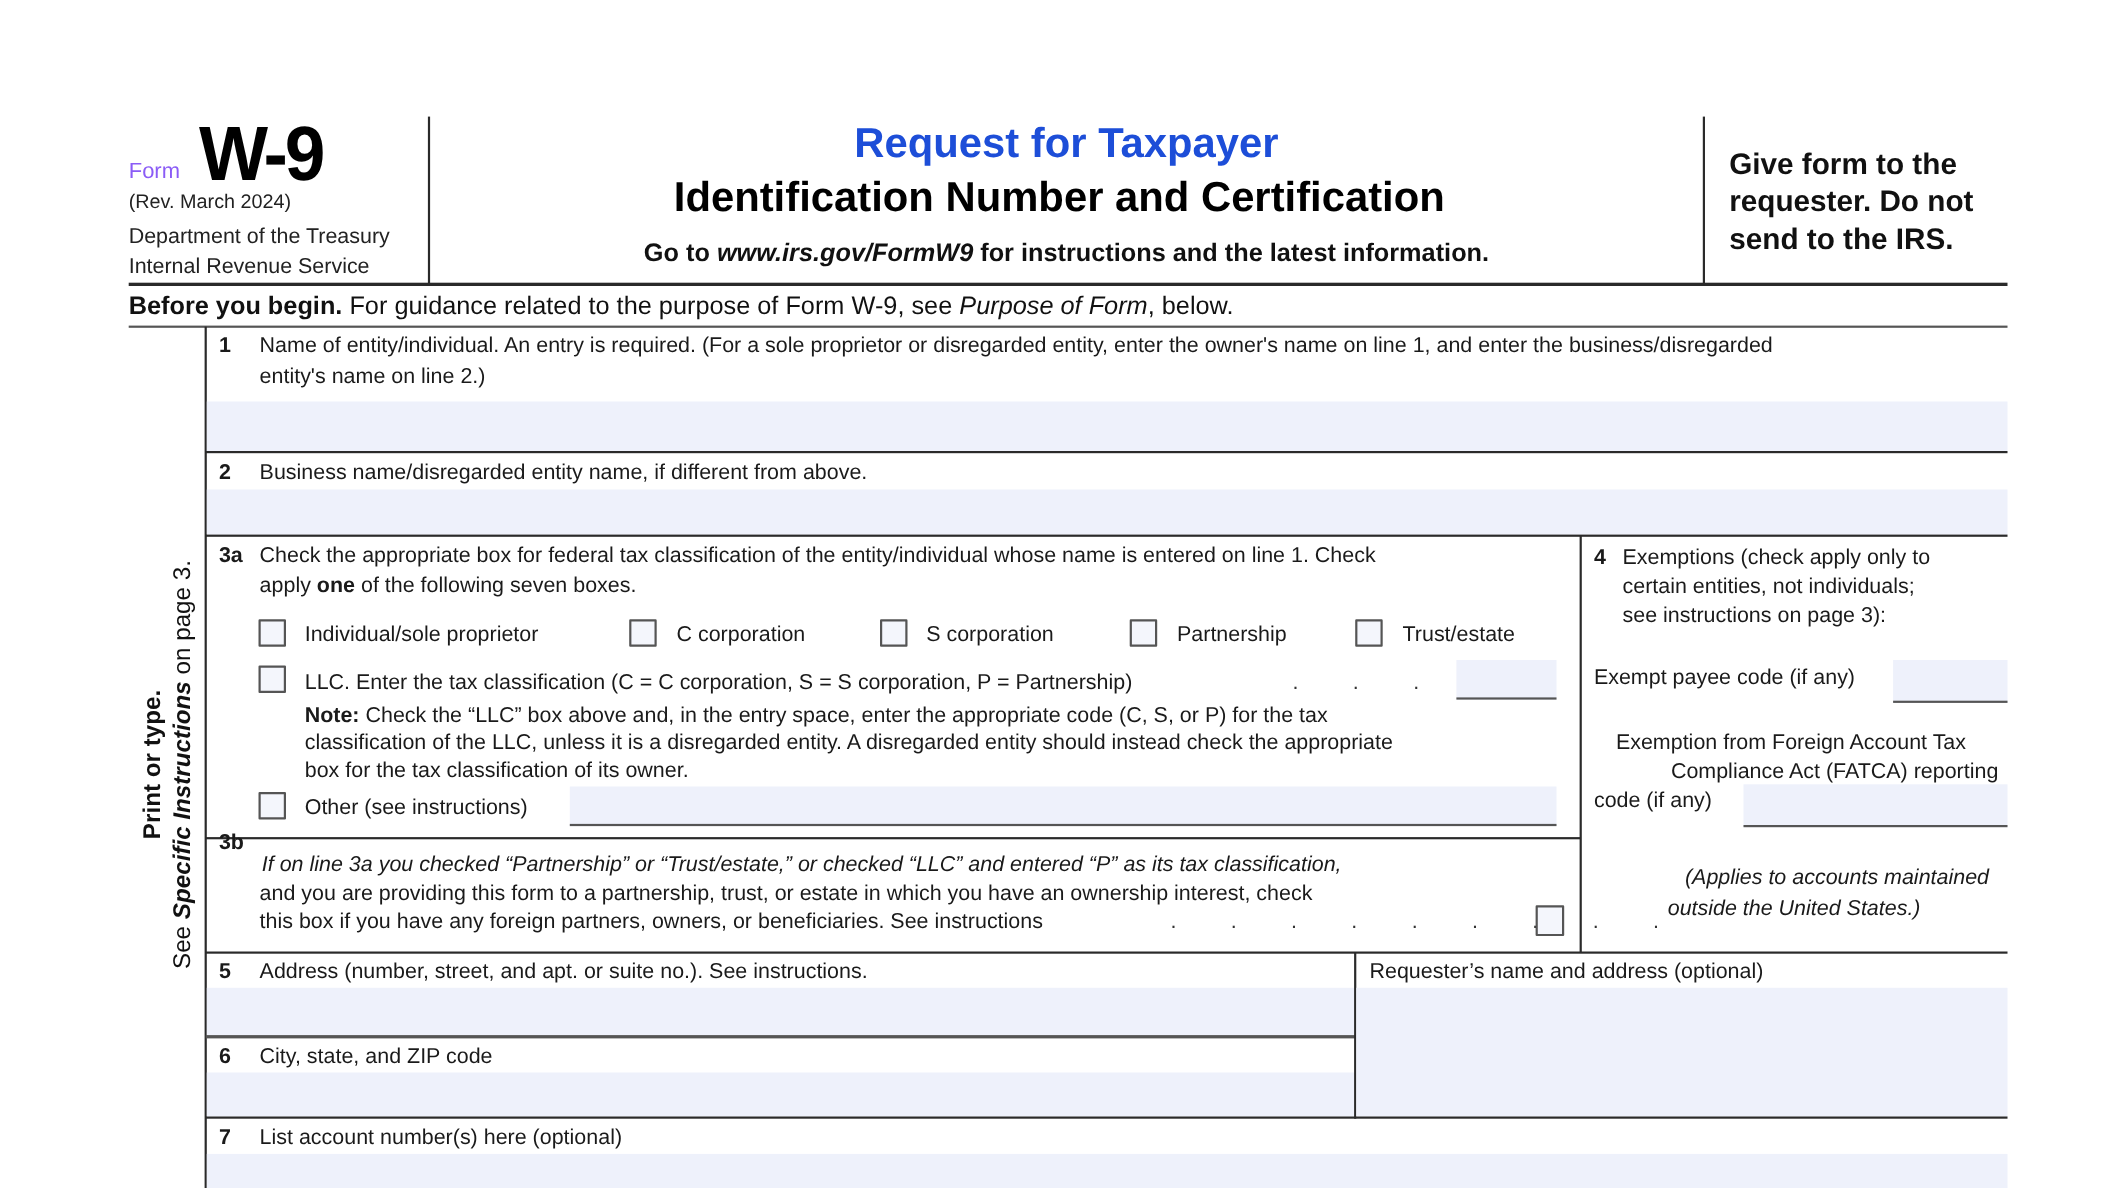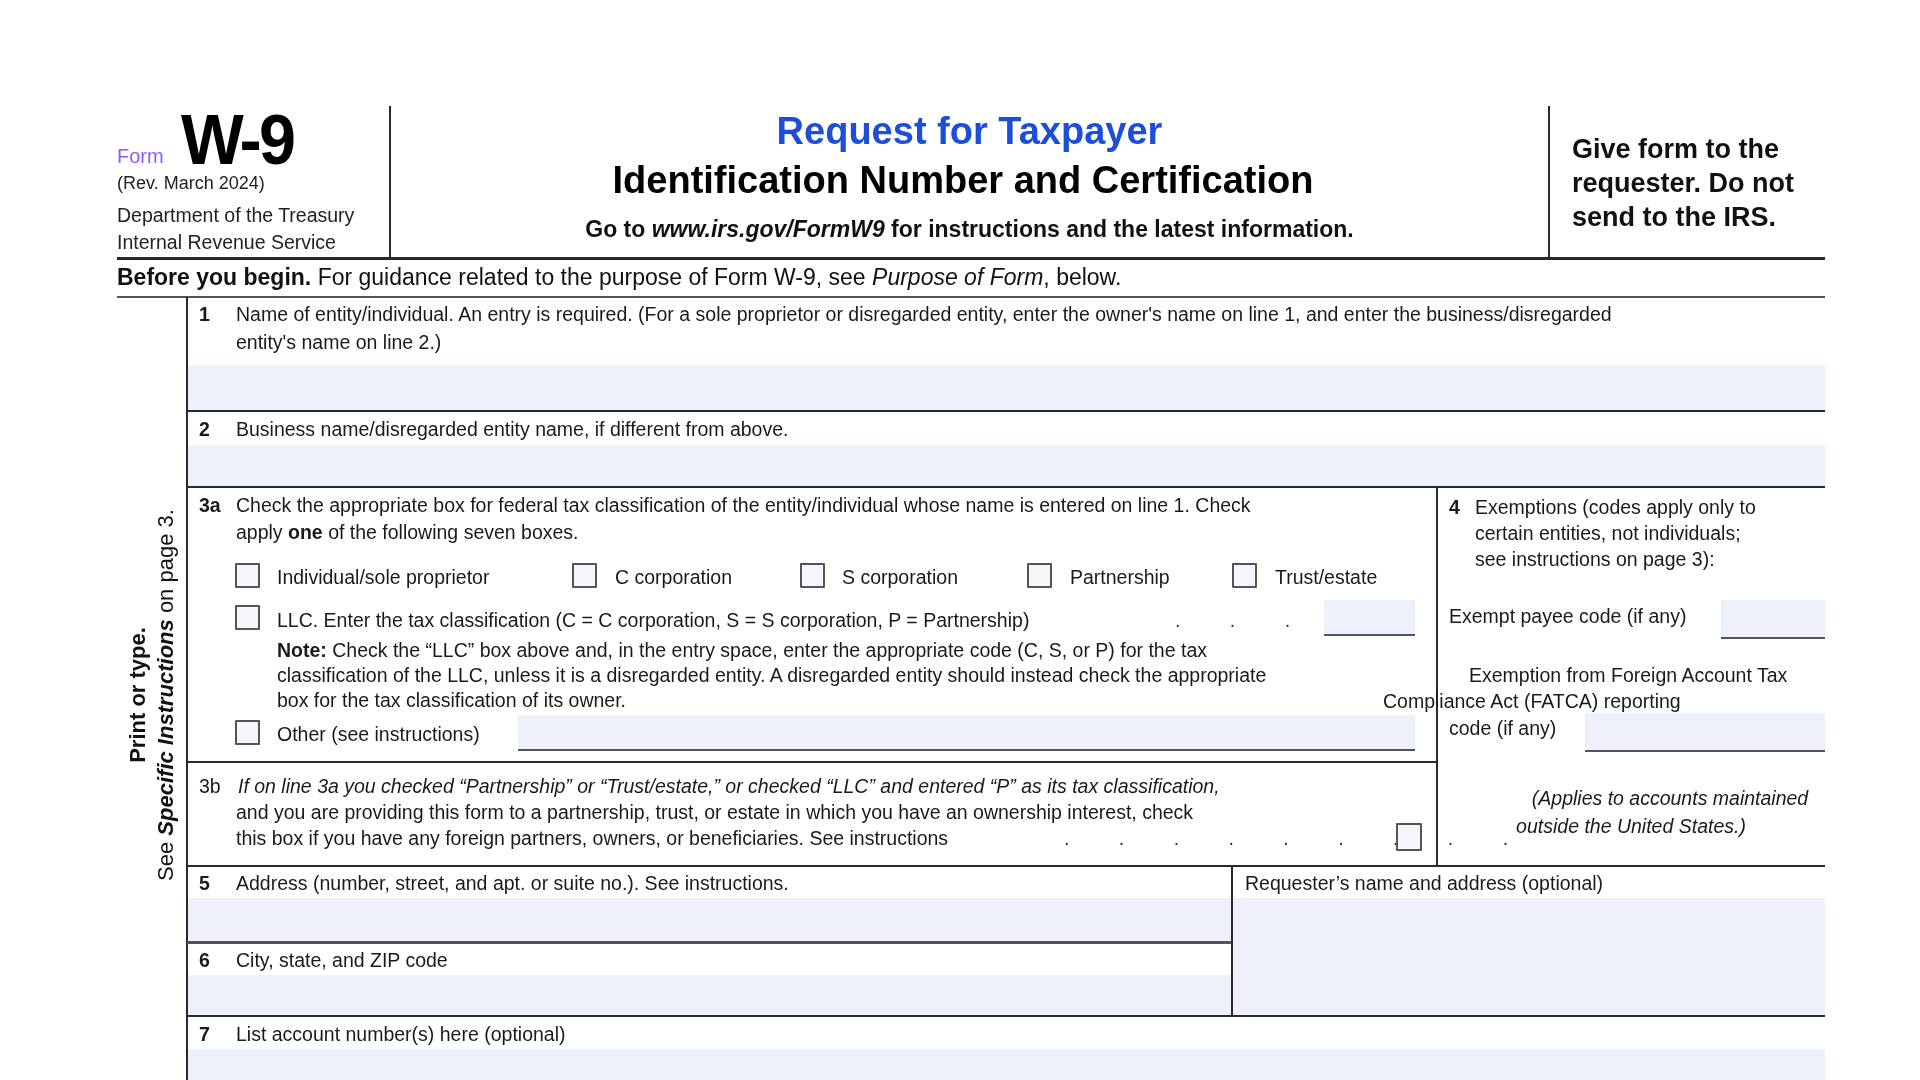--- a/index.html
+++ b/index.html
@@ -111,33 +111,33 @@
 <div class="txt" style="left:277px;top:687px;">box for the tax classification of its owner.</div>
 
 <div class="cb" style="left:235px;top:720px;"></div>
 <div class="txt" style="left:277px;top:721px;">Other (see instructions)</div>
 <div class="underline-field" style="left:518px;top:715px;width:897px;height:34px;"></div>
 
 <div class="vline" style="left:1436px;top:487px;width:2px;height:379px;"></div>
 <div class="hline" style="left:187px;top:761px;width:1250px;height:2px;"></div>
 
 <div class="txt" style="left:1449px;top:494px;font-weight:bold;">4</div>
-<div class="txt" style="left:1475px;top:494px;">Exemptions (codes apply only to</div>
+<div class="txt" style="left:1475px;top:494px;">Exemptions (check apply only to</div>
 <div class="txt" style="left:1475px;top:520px;">certain entities, not individuals;</div>
 <div class="txt" style="left:1475px;top:546px;">see instructions on page 3):</div>
 <div class="txt" style="left:1449px;top:603px;">Exempt payee code (if any)</div>
 <div class="underline-field" style="left:1721px;top:600px;width:104px;height:37px;"></div>
 <div class="txt" style="left:1449px;top:662px;margin-left:20px;">Exemption from Foreign Account Tax</div>
-<div class="txt" style="left:1383px;top:688px;">Compliance Act (FATCA) reporting</div>
+<div class="txt" style="left:1519px;top:688px;">Compliance Act (FATCA) reporting</div>
 <div class="txt" style="left:1449px;top:715px;">code (if any)</div>
 <div class="underline-field" style="left:1585px;top:713px;width:240px;height:37px;"></div>
 <div class="txt italic-note" style="left:1437px;width:388px;top:785px;margin-left:39px;">(Applies to accounts maintained</div>
 <div class="txt italic-note" style="left:1437px;width:388px;top:813px;">outside the United States.)</div>
 
-<div class="txt" style="left:199px;top:773px;font-weight:normal;">3b</div>
+<div class="txt" style="left:199px;top:753px;font-weight:bold;">3b</div>
 <div class="txt" style="left:238px;top:773px;font-style:italic;">If on line 3a you checked “Partnership” or “Trust/estate,” or checked “LLC” and entered “P” as its tax classification,</div>
 <div class="txt" style="left:236px;top:799px;">and you are providing this form to a partnership, trust, or estate in which you have an ownership interest, check</div>
 <div class="txt" style="left:236px;top:825px;">this box if you have any foreign partners, owners, or beneficiaries. See instructions</div>
 <div class="txt dots" style="left:1064px;top:825px;">. . . . . . . . .</div>
 <div class="cb" style="left:1396px;top:823px;width:26px;height:28px;"></div>
 
 <div class="hline" style="left:187px;top:865px;width:1638px;height:2px;"></div>
 
 <div class="txt" style="left:199px;top:870px;font-weight:bold;">5</div>
 <div class="txt" style="left:236px;top:870px;">Address (number, street, and apt. or suite no.). See instructions.</div>

